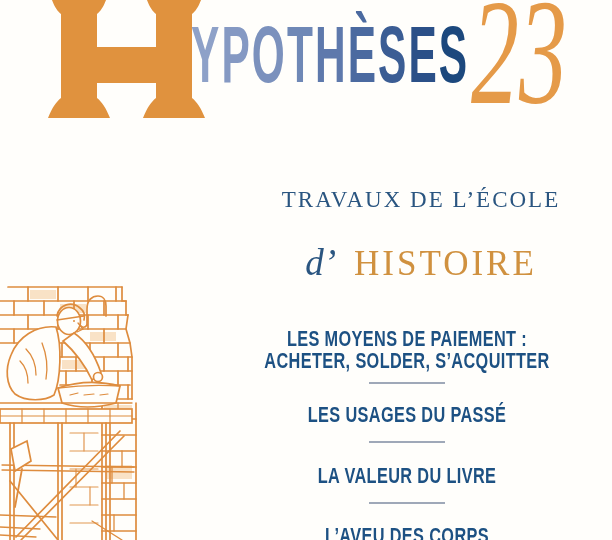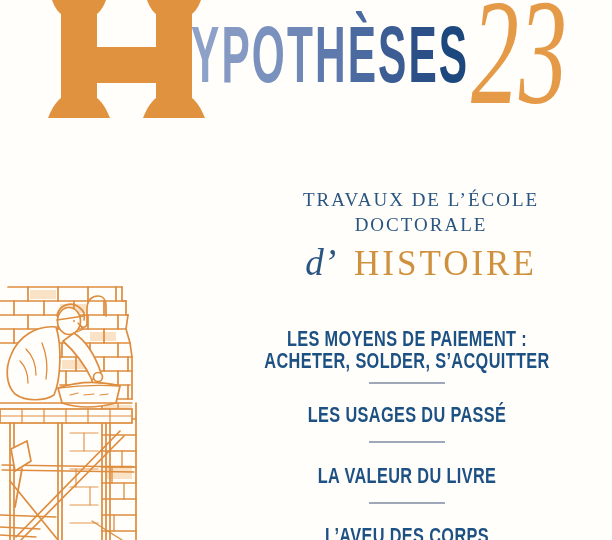--- a/index.html
+++ b/index.html
@@ -32,21 +32,21 @@
     transform:scaleX(0.64);
     transform-origin:left top;
     white-space:nowrap;
   }
 
   
   #subtitle-lines{
     position:absolute;left:231px;top:187px;width:380px;
     text-align:center;
     font-family:"Liberation Serif",serif;
-    font-size:19px;line-height:25px;
+    font-size:23px;line-height:25px;
     letter-spacing:2px;
   }
   #discipline-line{
     position:absolute;left:231px;top:243px;width:380px;
     text-align:center;
     font-family:"Liberation Serif",serif;
     font-size:35px;line-height:40px;
     white-space:nowrap;
   }
   #discipline-line .d-prefix{font-style:italic;font-size:37px;}
@@ -100,21 +100,20 @@
       <span style="color: rgb(75, 106, 160);">È</span>
       <span style="color: rgb(59, 93, 148);">S</span>
       <span style="color: rgb(43, 80, 136);">E</span>
       <span style="color: rgb(28, 72, 125);">S</span>
     </div>
 
   <div id="issue-number" style="color: rgb(229, 154, 72);">23</div>
 
   <div id="subtitle-lines" style="color: rgb(42, 85, 128);">
     <div>TRAVAUX DE L’ÉCOLE</div>
-    <div>DOCTORALE</div>
   </div>
   <div id="discipline-line" style="color: rgb(42, 85, 128);">
     <span class="d-prefix">d’</span><span class="discipline" style="color: rgb(208, 145, 63);">HISTOIRE</span>
   </div>
 
   <div id="section-1" class="section-title" style="color: rgb(29, 81, 131);">
     <div>LES MOYENS DE PAIEMENT :</div>
     <div>ACHETER, SOLDER, S’ACQUITTER</div>
   </div>
   <div id="divider-1" class="divider" style="background: rgb(159, 168, 184);"></div>

